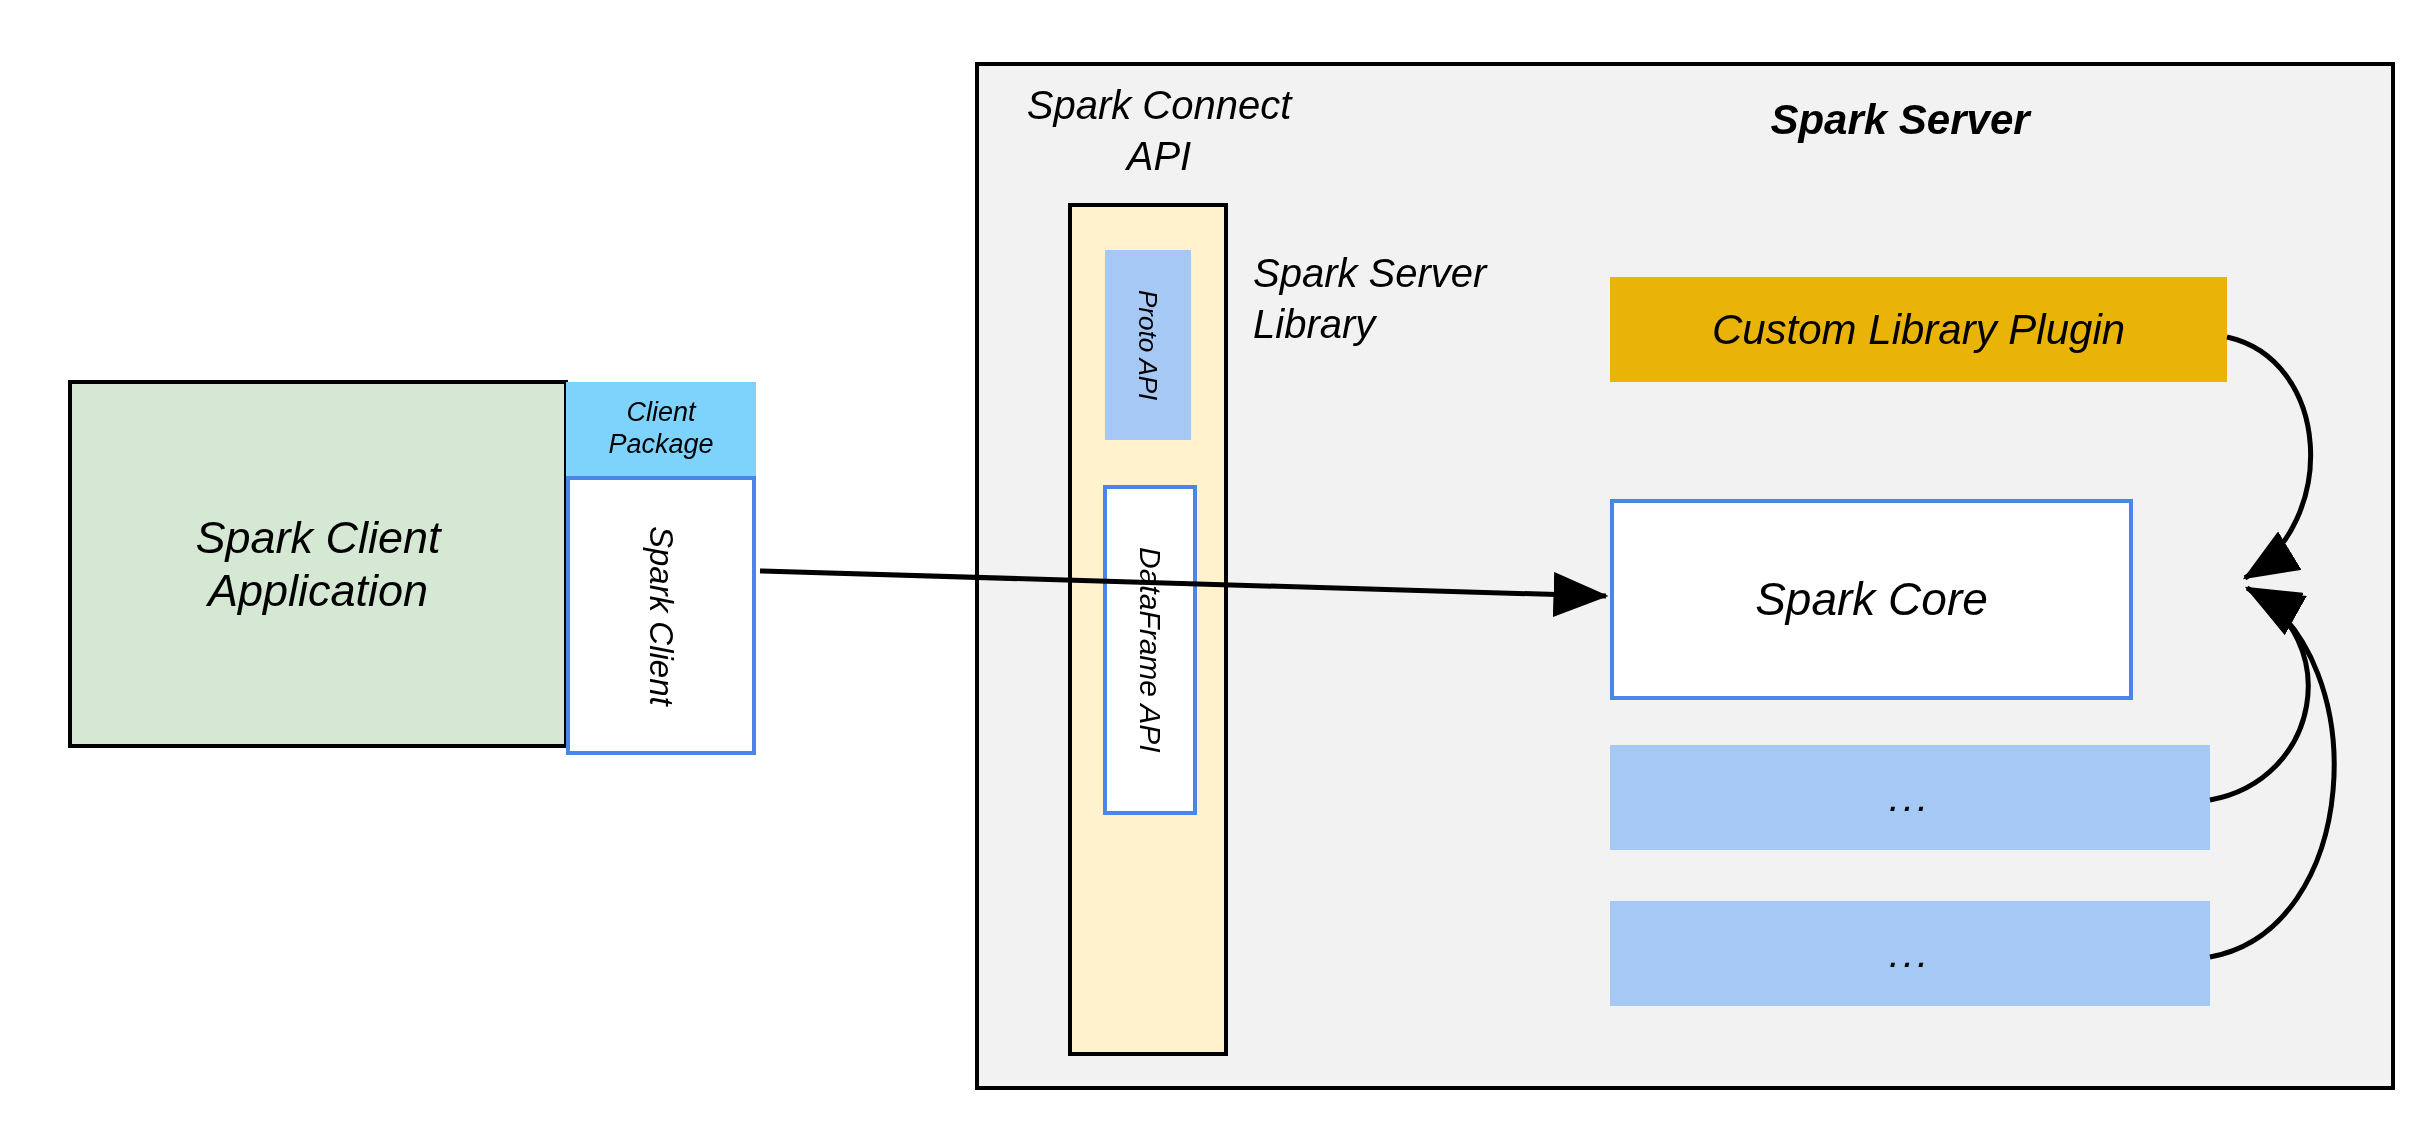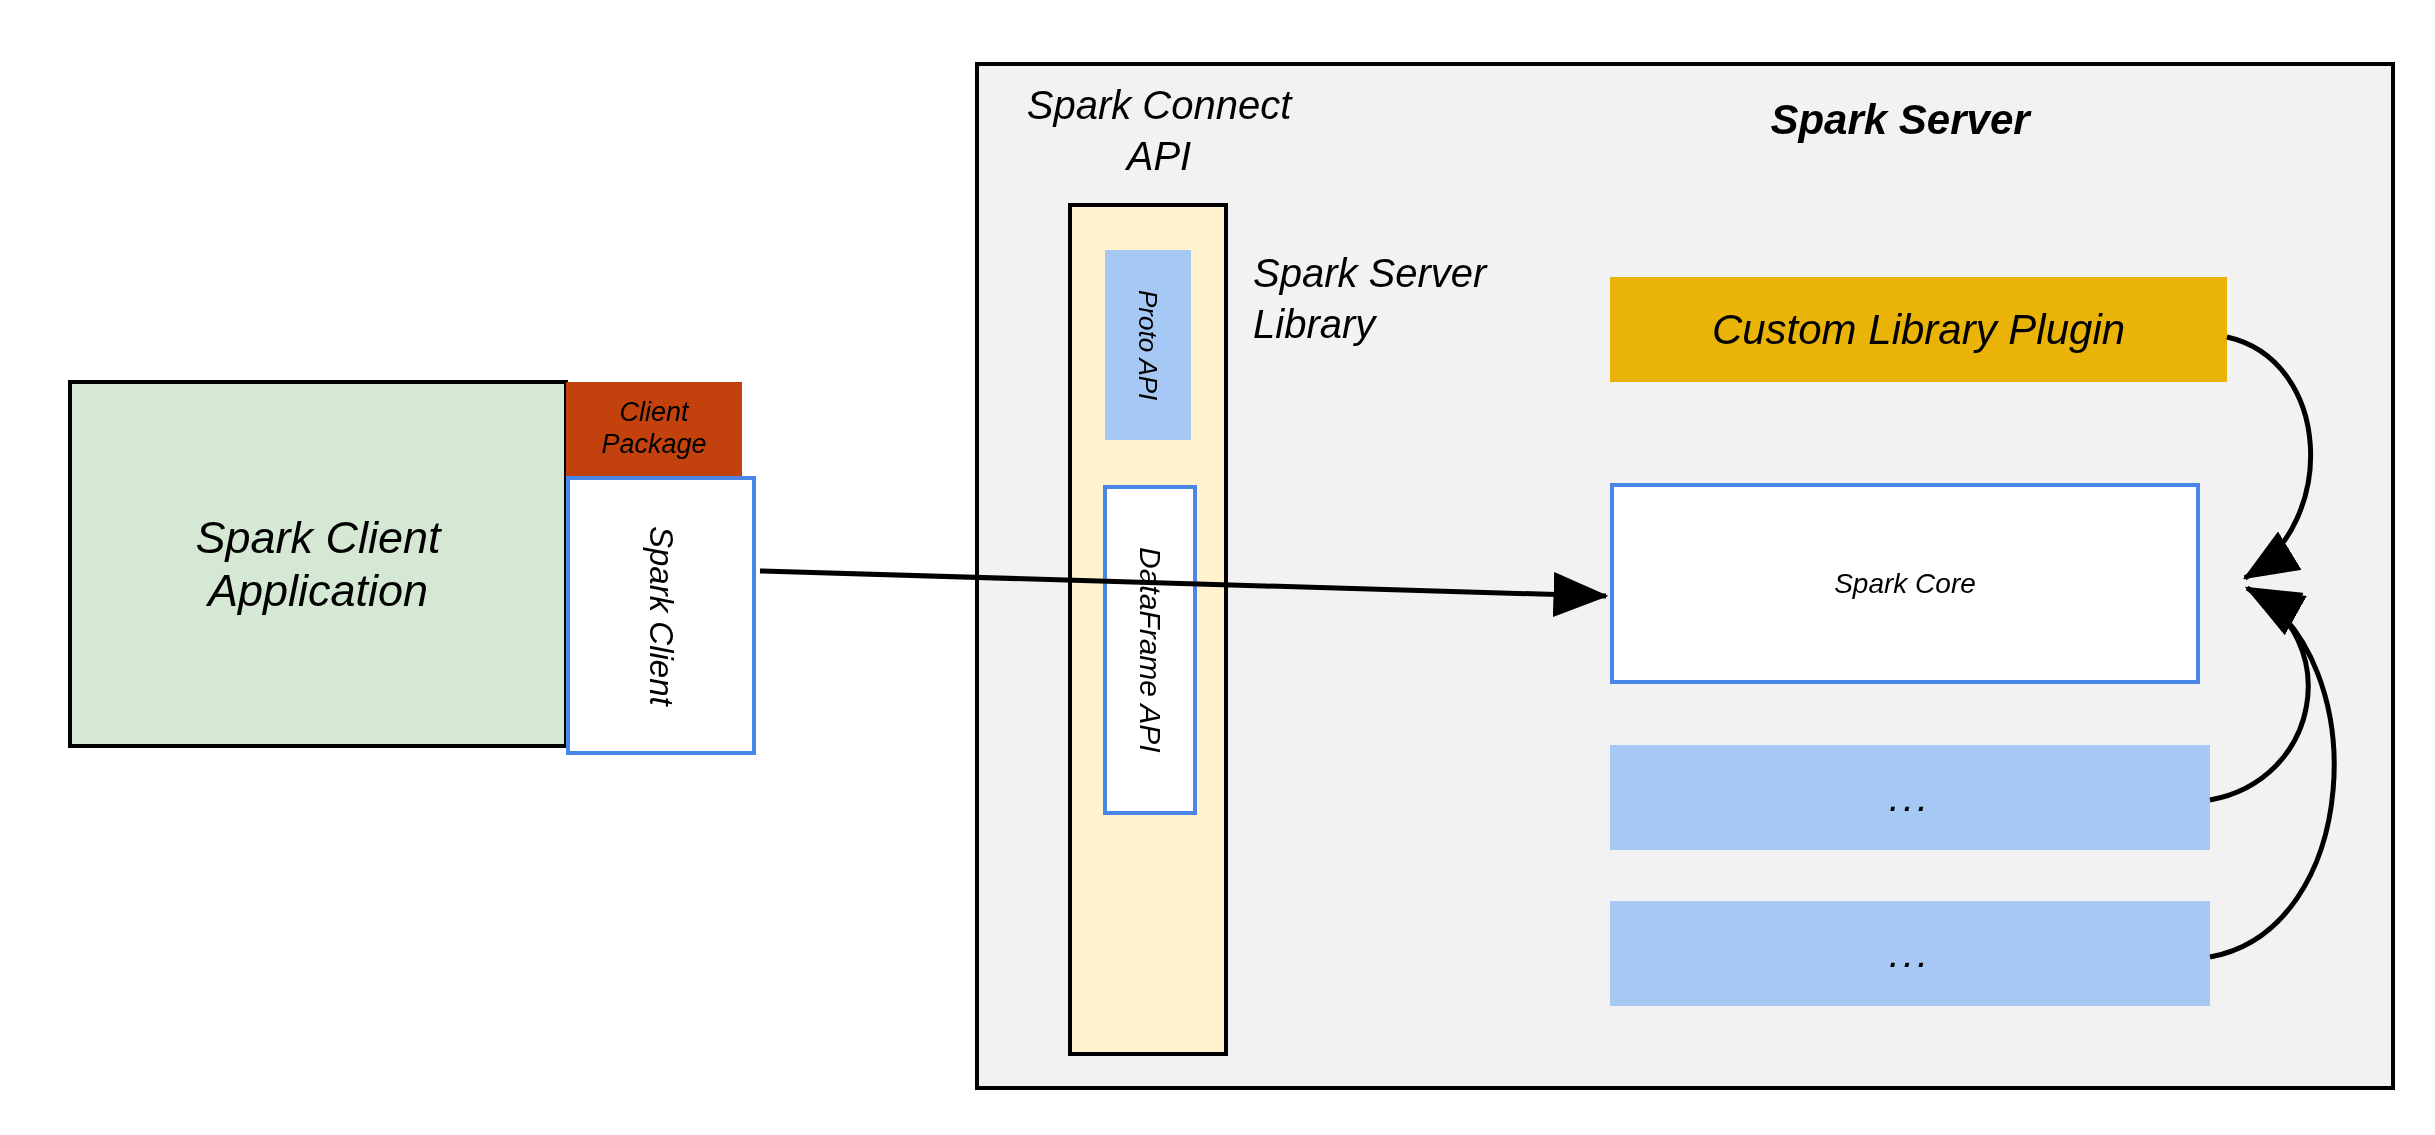--- a/index.html
+++ b/index.html
@@ -35,22 +35,22 @@
   
   #client-app {
     left: 68px; top: 380px;
     width: 500px; height: 368px;
     background: #d5e8d4;
     border: 4px solid #000000;
     font-size: 45px;
   }
   #client-package {
     left: 566px; top: 382px;
-    width: 176px; height: 94px;
-    background: #c2410c;
+    width: 190px; height: 94px;
+    background: #7dd3fc;
     font-size: 27px;
   }
   #spark-client {
     left: 566px; top: 476px;
     width: 190px; height: 279px;
     background: #ffffff;
     border: 4px solid #4a86e8;
     font-size: 33px;
   }
   .vtext {
@@ -110,25 +110,25 @@
   }
 
   
   #custom-plugin {
     left: 1610px; top: 277px;
     width: 617px; height: 105px;
     background: #eab308;
     font-size: 42px;
   }
   #spark-core {
-    left: 1610px; top: 483px;
-    width: 590px; height: 201px;
+    left: 1610px; top: 499px;
+    width: 523px; height: 201px;
     background: #ffffff;
     border: 4px solid #4a86e8;
-    font-size: 28px;
+    font-size: 46px;
   }
   #dots-1 {
     left: 1610px; top: 745px;
     width: 600px; height: 105px;
     background: #a6c8f5;
     font-size: 40px;
     letter-spacing: 3px;
   }
   #dots-2 {
     left: 1610px; top: 901px;

